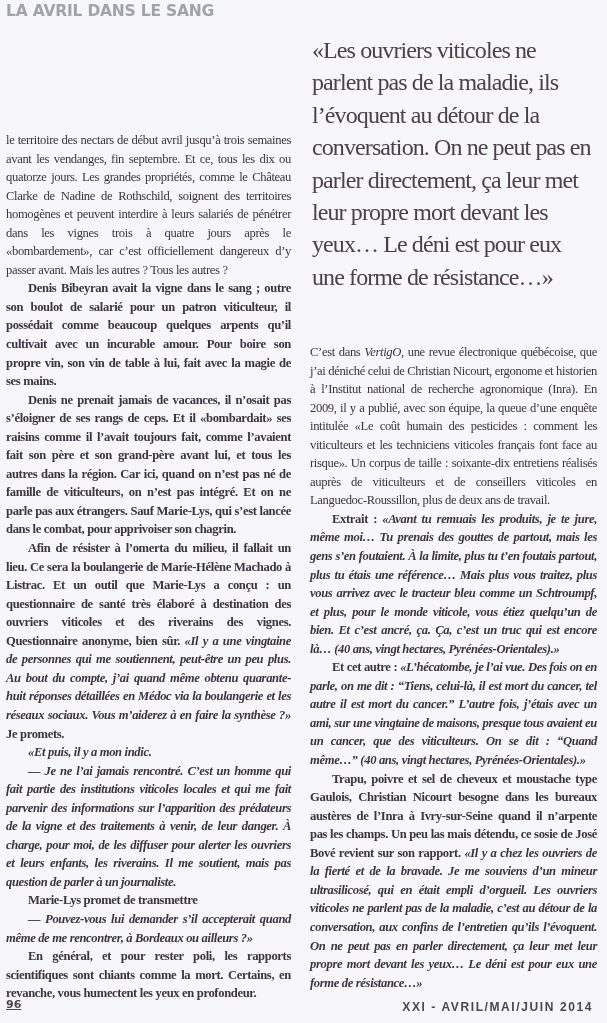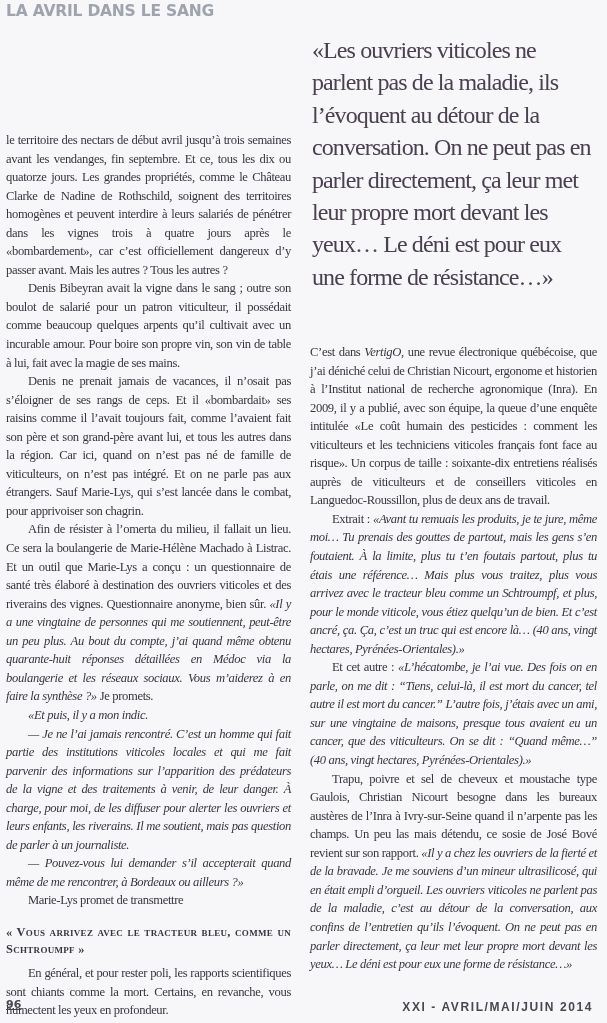--- a/index.html
+++ b/index.html
@@ -17,21 +17,21 @@
     color:#9ea3ad;
   }
   .col {
     position:absolute; top:0;
     font-size:12.6px; line-height:18.55px;
     letter-spacing:-0.35px;
     text-align:justify;
     font-family:"Liberation Serif", "DejaVu Serif", serif;
   }
   .col p { margin:0; text-indent:0; }
-  .col p.ind { text-indent:22px; }
+  .col p.ind { text-indent:22px;font-weight:bold; }
   .col-left { left:6px; width:285px; top:131px; }
   .col-right { left:310px; width:287px; top:343px; }
   .pullquote {
     position:absolute; left:312px; top:34px; width:285px;
     font-family:"Liberation Serif", "DejaVu Serif", serif;
     font-size:24px; line-height:32.4px; letter-spacing:-0.9px;
     color:#4a4050;
   }
   .subhead {
     margin:14px 0 6px 0 !important;
@@ -58,23 +58,22 @@
 
 <div class="pullquote">«Les ouvriers viticoles ne parlent pas de la maladie, ils l’évoquent au détour de la conversation. On ne peut pas en parler directement, ça leur met leur propre mort devant les yeux… Le déni est pour eux une forme de résistance…»</div>
 
 <div class="col col-left">
   <p>le territoire des nectars de début avril jusqu’à trois semaines avant les vendanges, fin septembre. Et ce, tous les dix ou quatorze jours. Les grandes propriétés, comme le Château Clarke de Nadine de Rothschild, soignent des territoires homogènes et peuvent interdire à leurs salariés de pénétrer dans les vignes trois à quatre jours après le «bombardement», car c’est officiellement dangereux d’y passer avant. Mais les autres ? Tous les autres ?</p>
   <p class="ind">Denis Bibeyran avait la vigne dans le sang ; outre son boulot de salarié pour un patron viticulteur, il possédait comme beaucoup quelques arpents qu’il cultivait avec un incurable amour. Pour boire son propre vin, son vin de table à lui, fait avec la magie de ses mains.</p>
   <p class="ind">Denis ne prenait jamais de vacances, il n’osait pas s’éloigner de ses rangs de ceps. Et il «bombardait» ses raisins comme il l’avait toujours fait, comme l’avaient fait son père et son grand-père avant lui, et tous les autres dans la région. Car ici, quand on n’est pas né de famille de viticulteurs, on n’est pas intégré. Et on ne parle pas aux étrangers. Sauf Marie-Lys, qui s’est lancée dans le combat, pour apprivoiser son chagrin.</p>
   <p class="ind"><span>Afin de résister à l’omerta du milieu, il fallait un lieu. Ce sera la boulangerie de Marie-Hélène Machado à Listrac. Et un outil que Marie-Lys a conçu : un questionnaire de santé très élaboré à destination des ouvriers viticoles et des riverains des vignes. Questionnaire anonyme, bien sûr. </span><i>«Il y a une vingtaine de personnes qui me soutiennent, peut-être un peu plus. Au bout du compte, j’ai quand même obtenu quarante-huit réponses détaillées en Médoc via la boulangerie et les réseaux sociaux. Vous m’aiderez à en faire la synthèse ?»</i><span> Je promets.</span></p>
   <p class="ind it">«Et puis, il y a mon indic.</p>
   <p class="ind it">— Je ne l’ai jamais rencontré. C’est un homme qui fait partie des institutions viticoles locales et qui me fait parvenir des informations sur l’apparition des prédateurs de la vigne et des traitements à venir, de leur danger. À charge, pour moi, de les diffuser pour alerter les ouvriers et leurs enfants, les riverains. Il me soutient, mais pas question de parler à un journaliste.</p>
+  <p class="ind">Marie-Lys promet de transmettre</p>
   <p class="ind it">— Pouvez-vous lui demander s’il accepterait quand même de me rencontrer, à Bordeaux ou ailleurs ?»</p>
-  <p class="ind">Marie-Lys promet de transmettre</p>
-  <p class="subhead">« Vous arrivez avec le tracteur bleu, comme un Schtroumpf »</p>
   <p class="ind">En général, et pour rester poli, les rapports scientifiques sont chiants comme la mort. Certains, en revanche, vous humectent les yeux en profondeur.</p>
 </div>
 
 <div class="col col-right">
   <p><span>C’est dans </span><i>VertigO</i><span>, une revue électronique québécoise, que j’ai déniché celui de Christian Nicourt, ergonome et historien à l’Institut national de recherche agronomique (Inra). En 2009, il y a publié, avec son équipe, la queue d’une enquête intitulée «Le coût humain des pesticides : comment les viticulteurs et les techniciens viticoles français font face au risque». Un corpus de taille : soixante-dix entretiens réalisés auprès de viticulteurs et de conseillers viticoles en Languedoc-Roussillon, plus de deux ans de travail.</span></p>
   <p class="ind"><span>Extrait : </span><i>«Avant tu remuais les produits, je te jure, même moi… Tu prenais des gouttes de partout, mais les gens s’en foutaient. À la limite, plus tu t’en foutais partout, plus tu étais une référence… Mais plus vous traitez, plus vous arrivez avec le tracteur bleu comme un Schtroumpf, et plus, pour le monde viticole, vous étiez quelqu’un de bien. Et c’est ancré, ça. Ça, c’est un truc qui est encore là… (40 ans, vingt hectares, Pyrénées-Orientales).»</i></p>
   <p class="ind"><span>Et cet autre : </span><i>«L’hécatombe, je l’ai vue. Des fois on en parle, on me dit : “Tiens, celui-là, il est mort du cancer, tel autre il est mort du cancer.” L’autre fois, j’étais avec un ami, sur une vingtaine de maisons, presque tous avaient eu un cancer, que des viticulteurs. On se dit : “Quand même…” (40 ans, vingt hectares, Pyrénées-Orientales).»</i></p>
   <p class="ind"><span>Trapu, poivre et sel de cheveux et moustache type Gaulois, Christian Nicourt besogne dans les bureaux austères de l’Inra à Ivry-sur-Seine quand il n’arpente pas les champs. Un peu las mais détendu, ce sosie de José Bové revient sur son rapport. </span><i>«Il y a chez les ouvriers de la fierté et de la bravade. Je me souviens d’un mineur ultrasilicosé, qui en était empli d’orgueil. Les ouvriers viticoles ne parlent pas de la maladie, c’est au détour de la conversation, aux confins de l’entretien qu’ils l’évoquent. On ne peut pas en parler directement, ça leur met leur propre mort devant les yeux… Le déni est pour eux une forme de résistance…»</i></p>
 </div>
 

